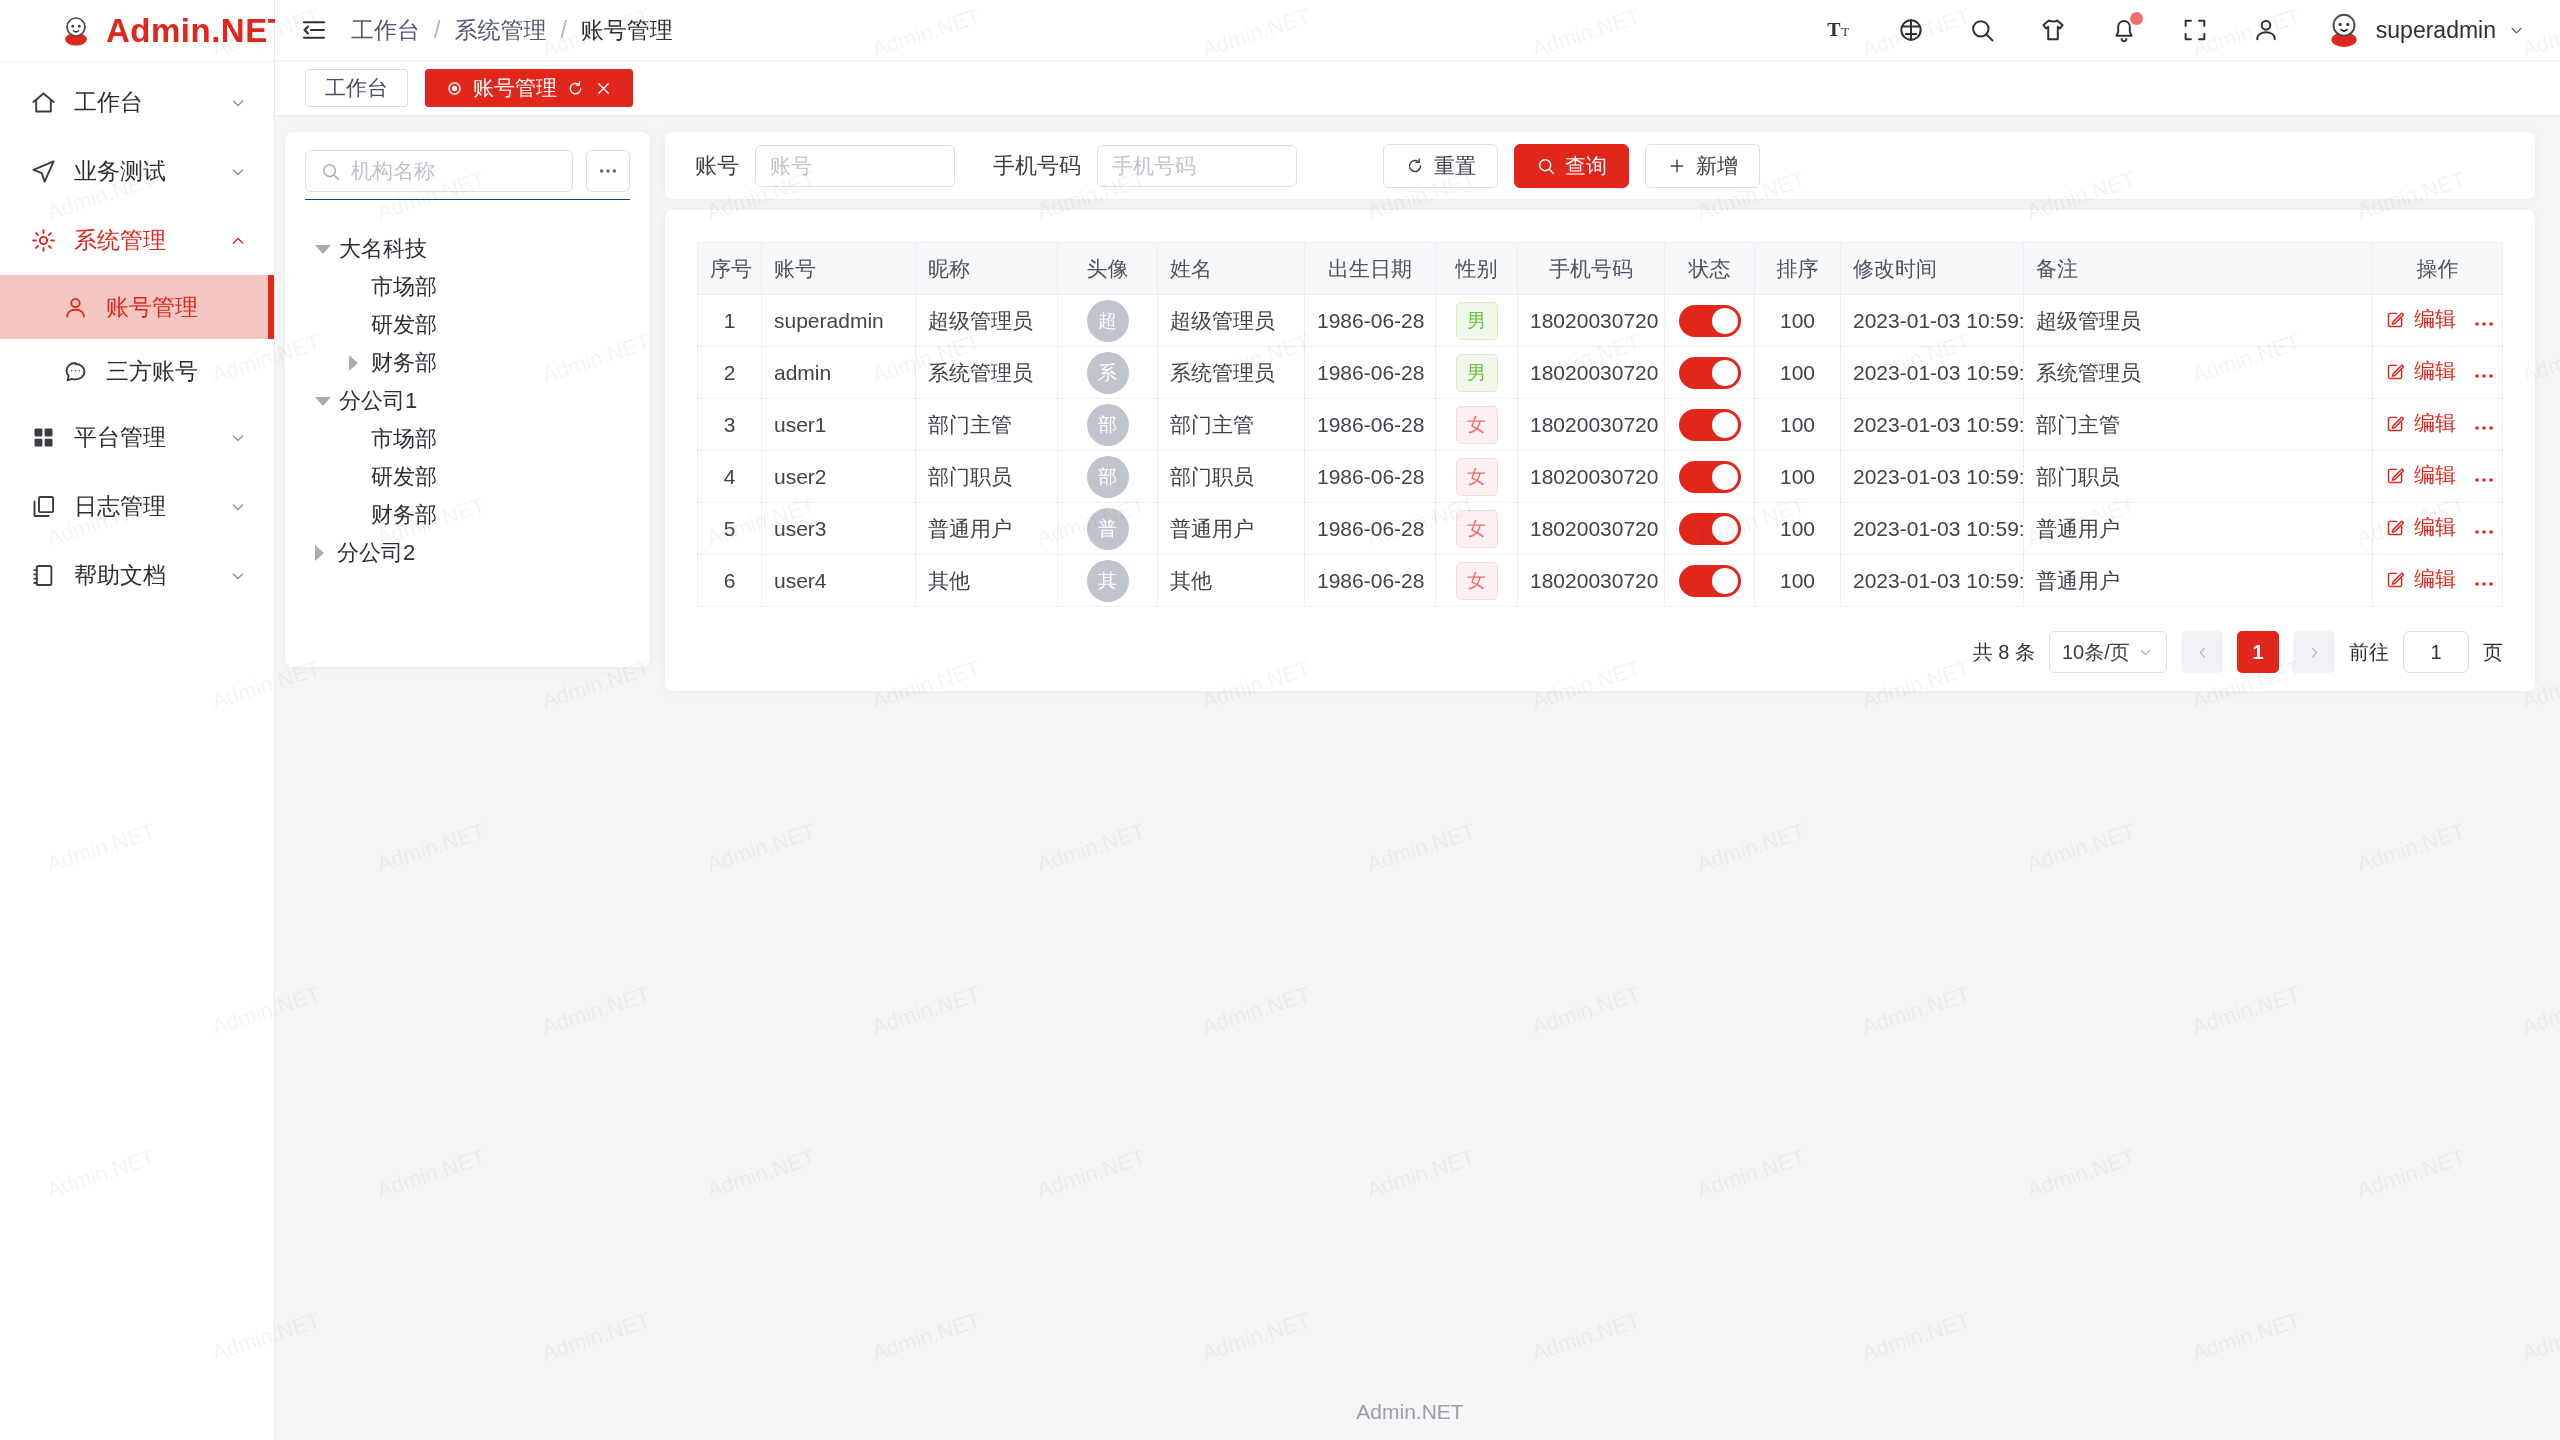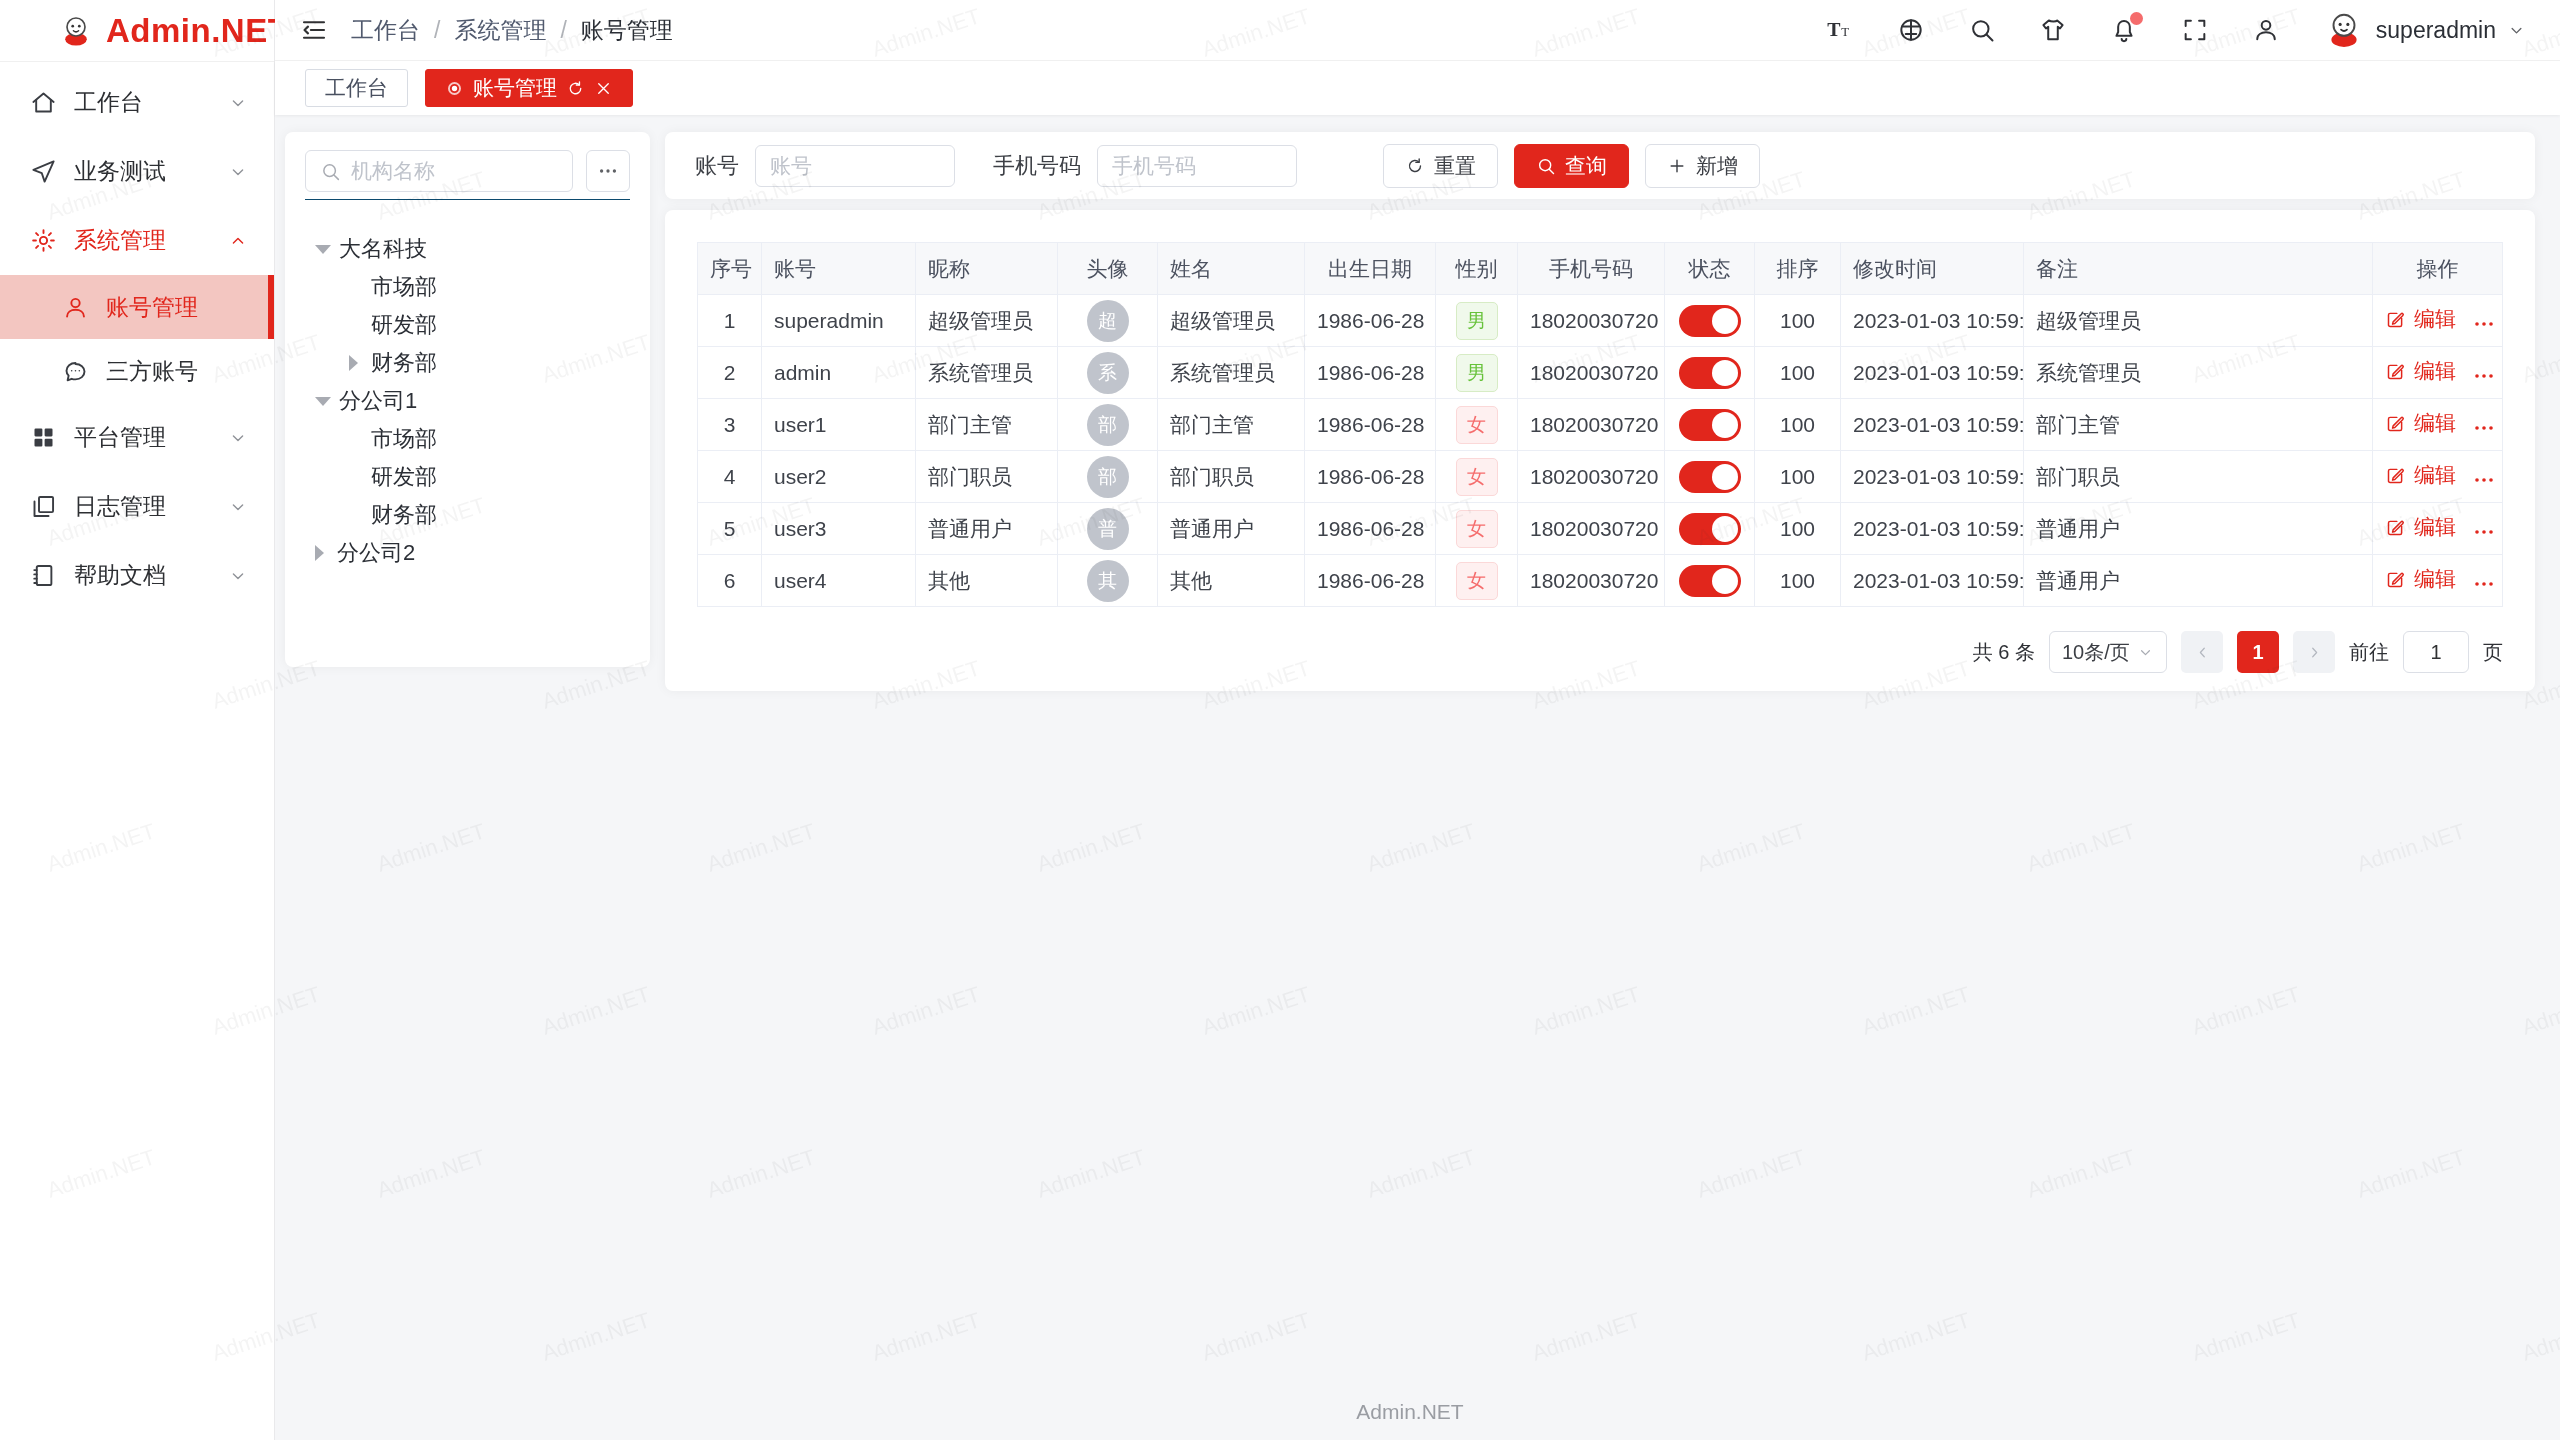--- a/index.html
+++ b/index.html
@@ -654,21 +654,21 @@
                           <circle cx="5" cy="12" r="1.8" fill="currentColor" stroke="none"></circle>
                           <circle cx="12" cy="12" r="1.8" fill="currentColor" stroke="none"></circle>
                           <circle cx="19" cy="12" r="1.8" fill="currentColor" stroke="none"></circle>
                         </svg>
                       </span></td>
                 </tr>
               </tbody>
             </table>
 
             <div class="pagination">
-              <span>共 6 条</span>
+              <span>共 8 条</span>
               <div class="pg-select">
                 <span>10条/页</span>
                 <span class="i">
                     <svg viewBox="0 0 24 24" fill="none" stroke="currentColor" stroke-width="1.7" stroke-linecap="round" stroke-linejoin="round">
                       <path d="M6.5 9.5 12 15l5.5-5.5"></path>
                     </svg>
                   </span>
               </div>
               <div class="pg-btn">
                   <span class="i">

